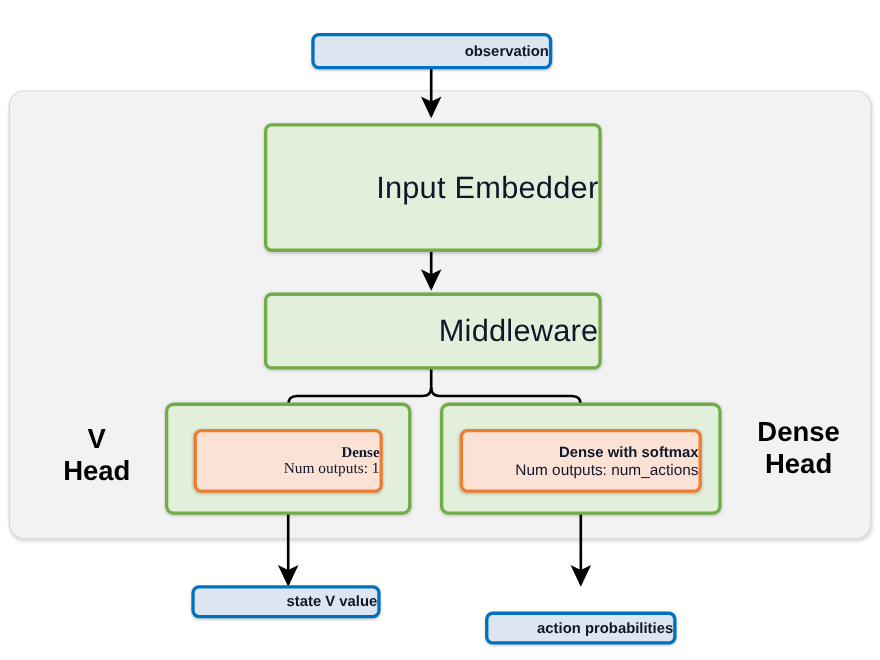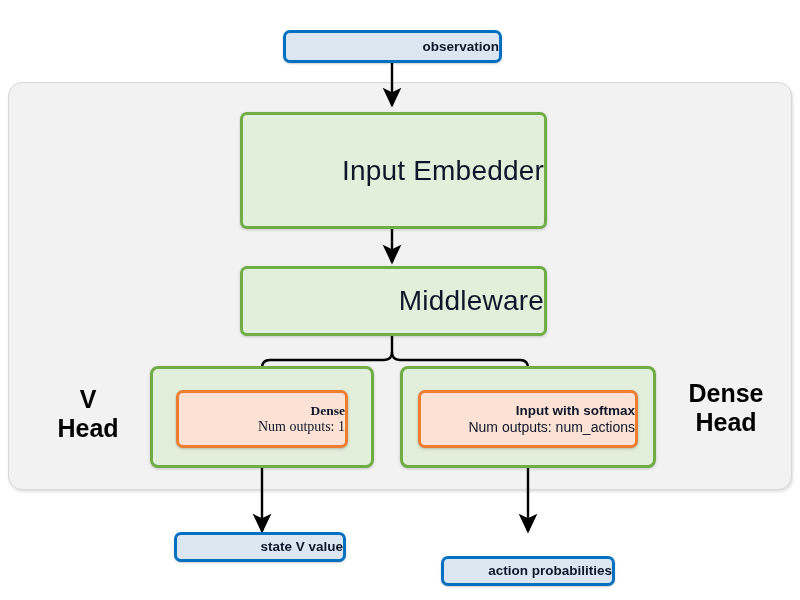--- a/index.html
+++ b/index.html
@@ -165,21 +165,21 @@
     <div>Dense</div>
     <div>Head</div>
   </div>
 
   <div class="node orange" style="left:176px; top:390px; width:172px; height:58px;font-family:Liberation Serif, serif;">
     <span class="title">Dense</span>
     <span class="sub">Num outputs: 1</span>
   </div>
 
   <div class="node orange" style="left:418px; top:390px; width:220px; height:58px;">
-    <span class="title">Input with softmax</span>
+    <span class="title">Dense with softmax</span>
     <span class="sub">Num outputs: num_actions</span>
   </div>
 
   <div class="node io" style="left:174px; top:532px; width:172px; height:30px;padding-left:36px;">
     <span>state V value</span>
   </div>
 
   <div class="node io" style="left:441px; top:532px; width:174px; height:30px;margin-top:24px;">
     <span>action probabilities</span>
   </div>

